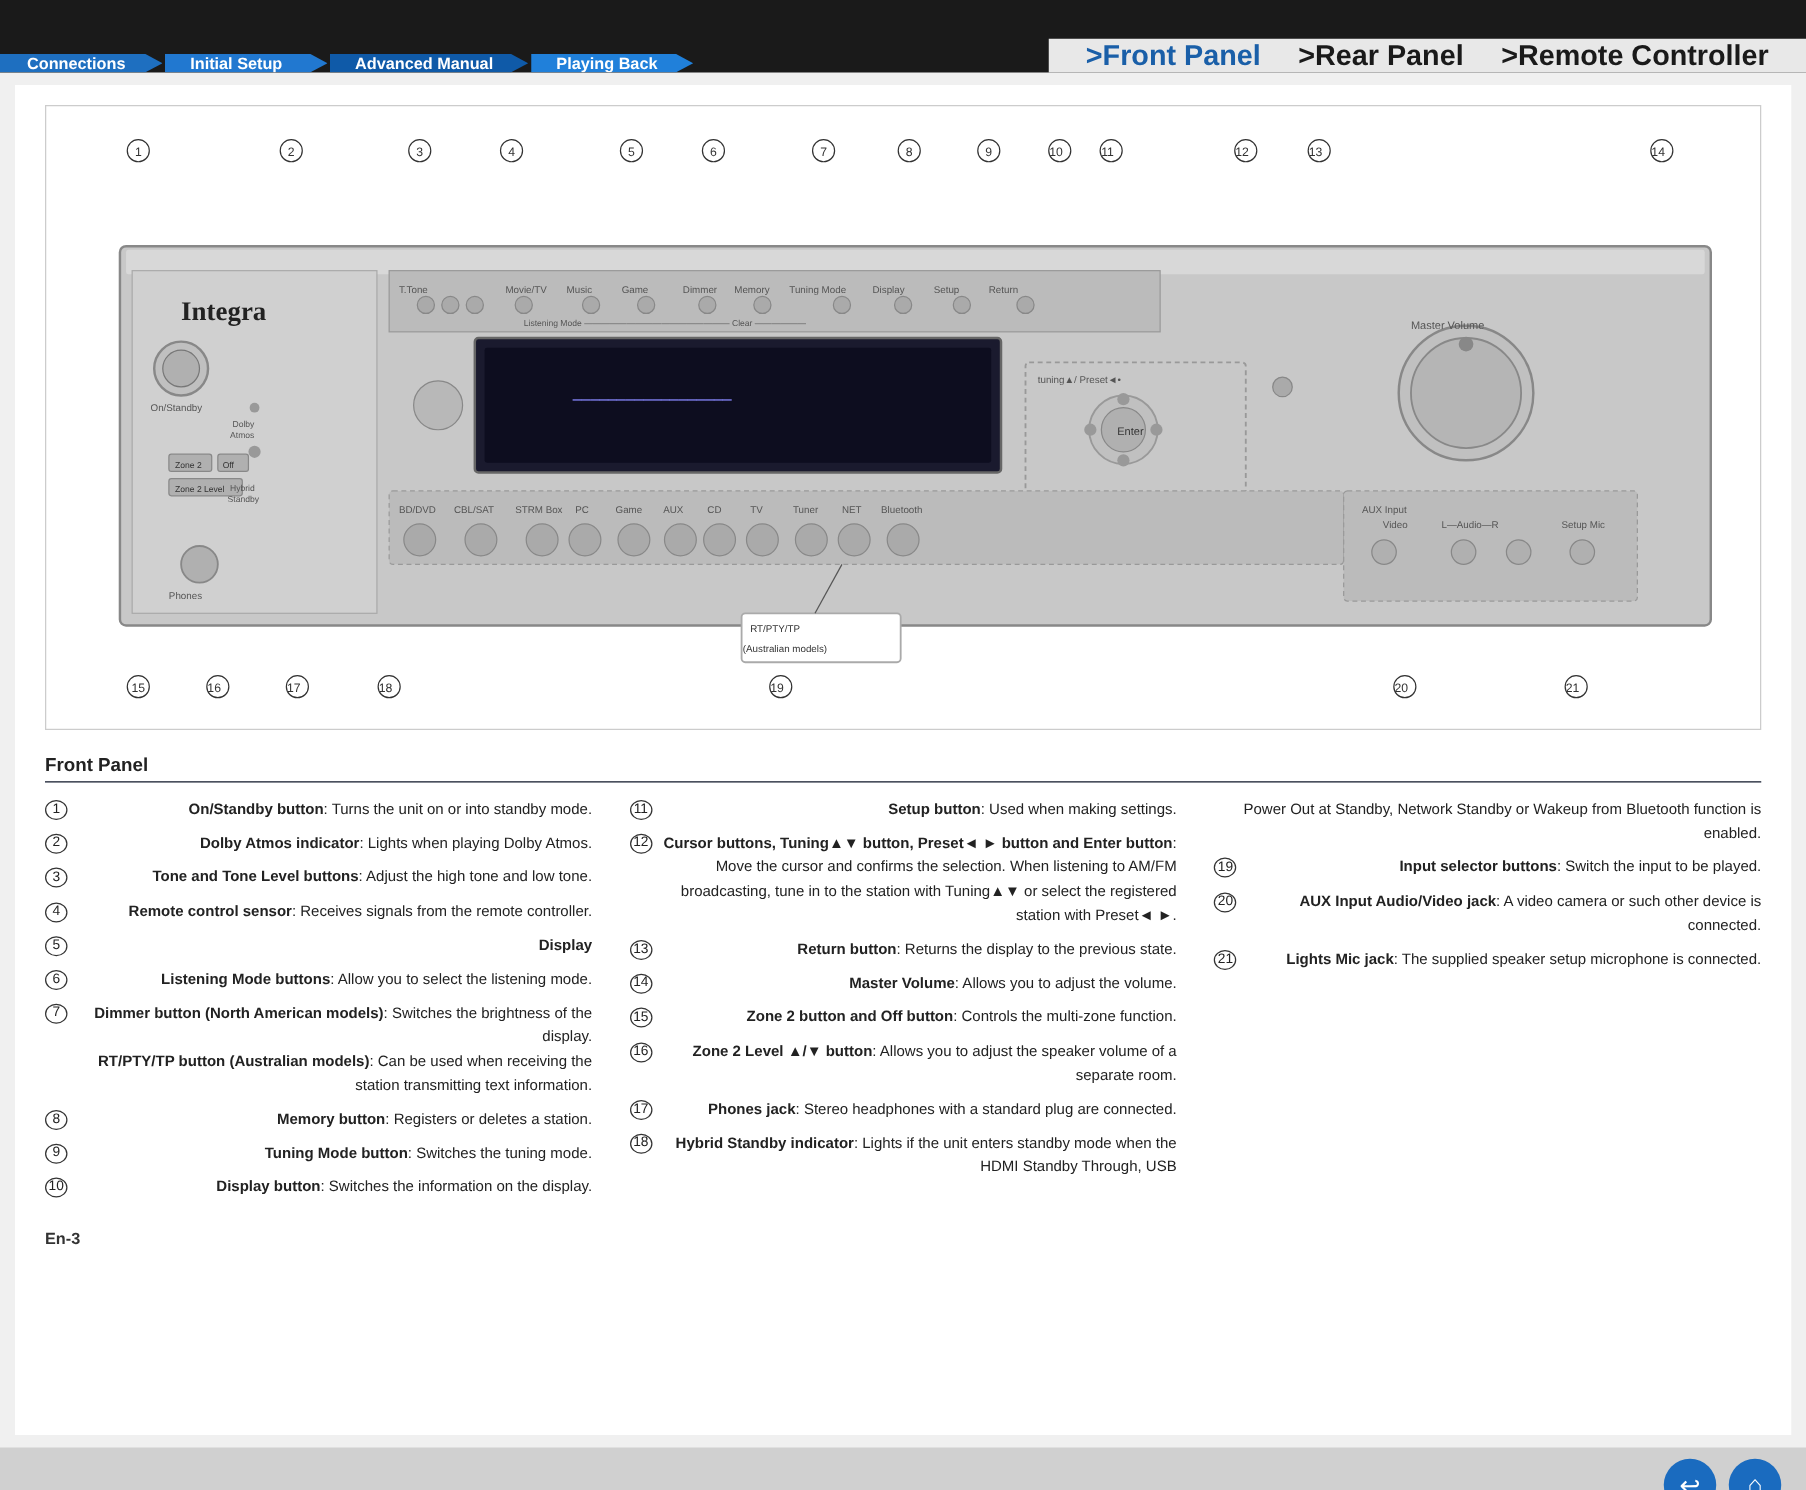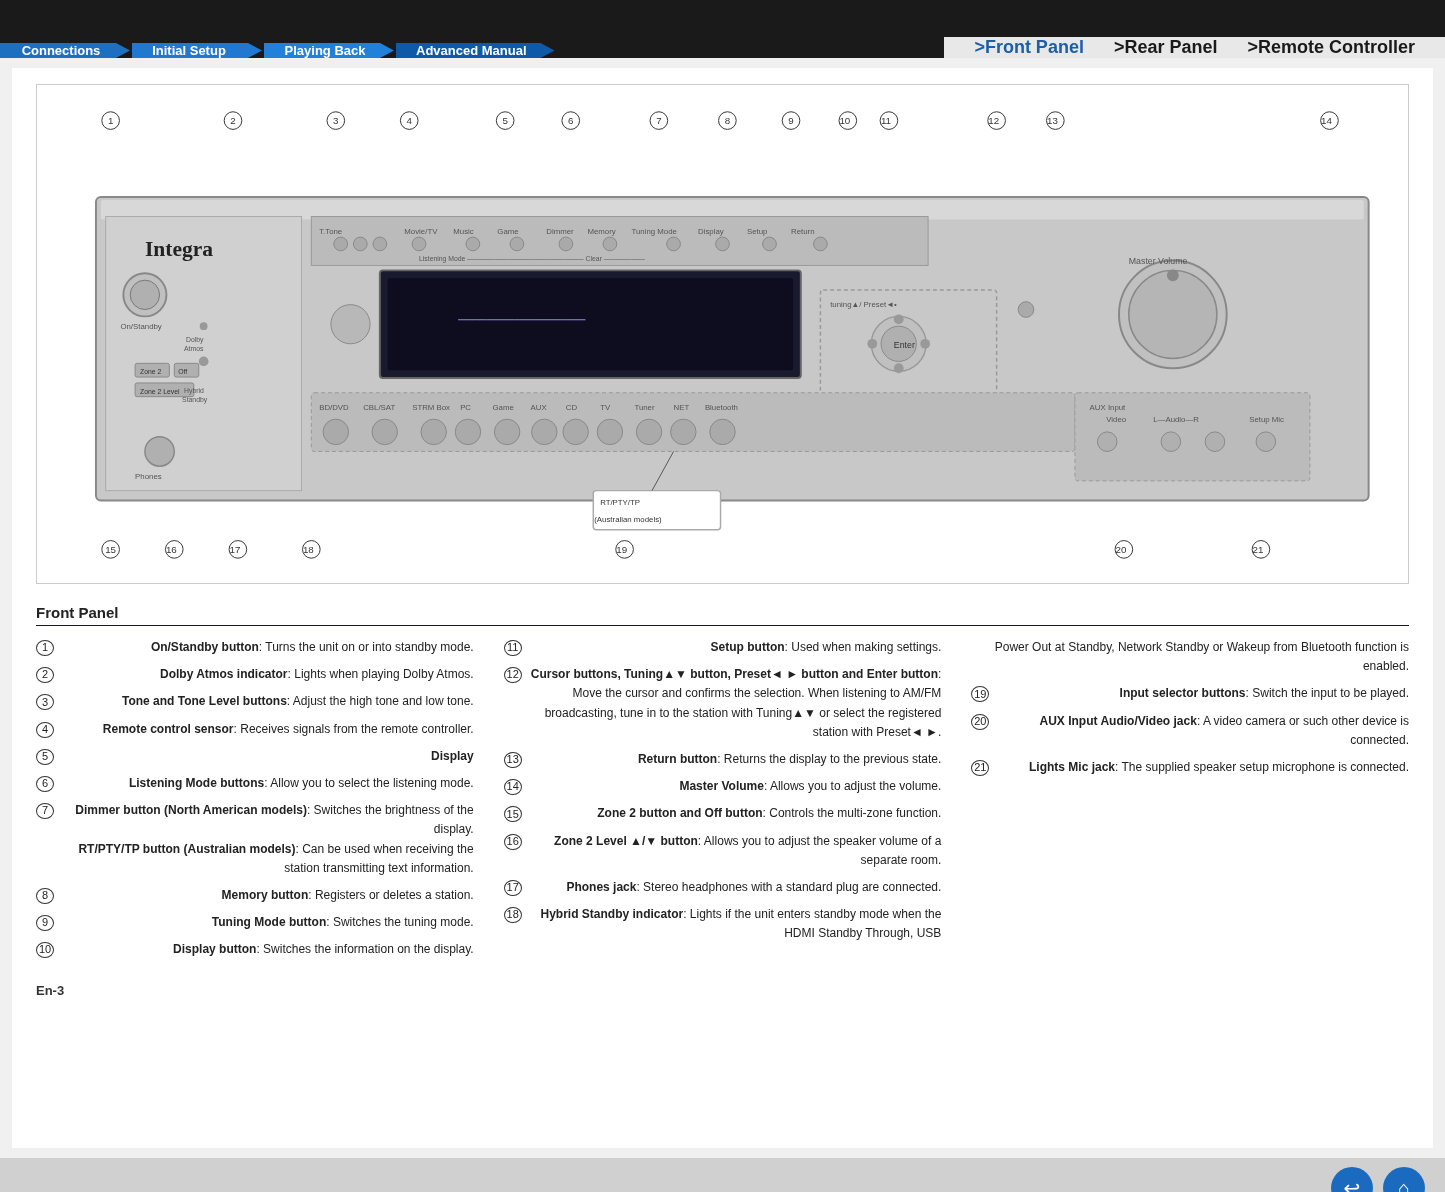--- a/index.html
+++ b/index.html
@@ -43,21 +43,21 @@
       display: flex;
       align-items: center;
       margin-left: auto;
       gap: 30px;
       padding-right: 30px;
       color: #333;
       background: #e8e8e8;
       padding-left: 30px;
     }
     .nav-right-link {
-      font-size: 18px;
+      font-size: 23px;
       font-weight: bold;
       color: #1a1a1a;
       cursor: pointer;
       text-decoration: none;
     }
     .nav-right-link.active {
       color: #1a5fa8;
     }
 
     
@@ -178,25 +178,25 @@
 </head>
 <body>
 
 <div class="nav-bar">
   <div class="nav-tab connections">
     <span>Connections</span>
   </div>
   <div class="nav-tab initial-setup" style="margin-left:2px;padding-left:12px;">
     <span>Initial Setup</span>
   </div>
+  <div class="nav-tab advanced-manual" style="margin-left:2px;">
+    <span>Advanced Manual</span>
+  </div>
   <div class="nav-tab playing-back" style="margin-left:2px;">
     <span>Playing Back</span>
-  </div>
-  <div class="nav-tab advanced-manual" style="margin-left:2px;">
-    <span>Advanced Manual</span>
   </div>
   <div class="nav-right">
     <span class="nav-right-link active">&gt;Front Panel</span>
     <span class="nav-right-link">&gt;Rear Panel</span>
     <span class="nav-right-link">&gt;Remote Controller</span>
   </div>
 </div>
 
 <div class="main-content">
 

